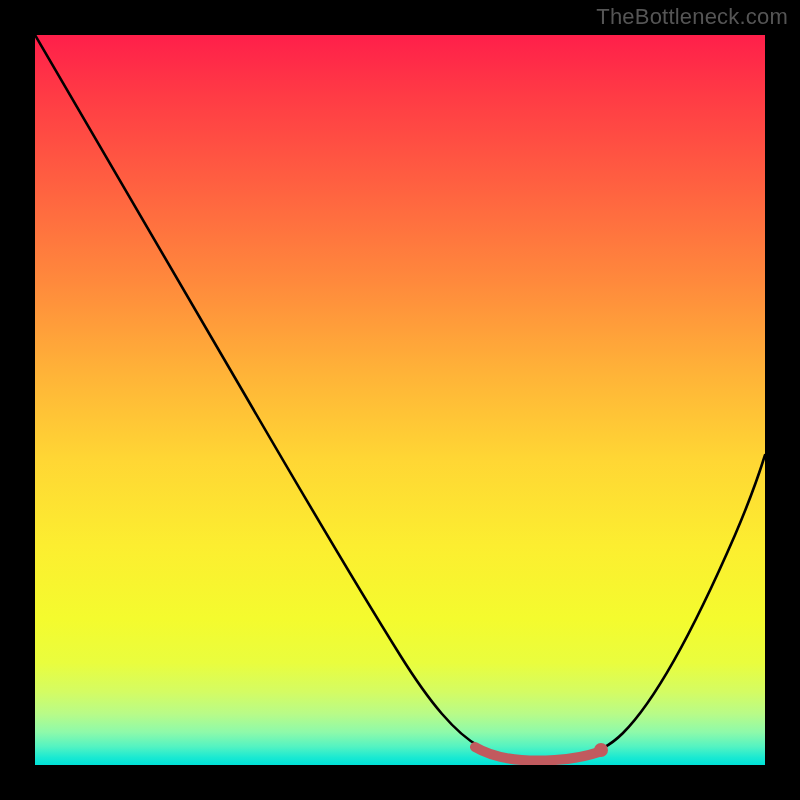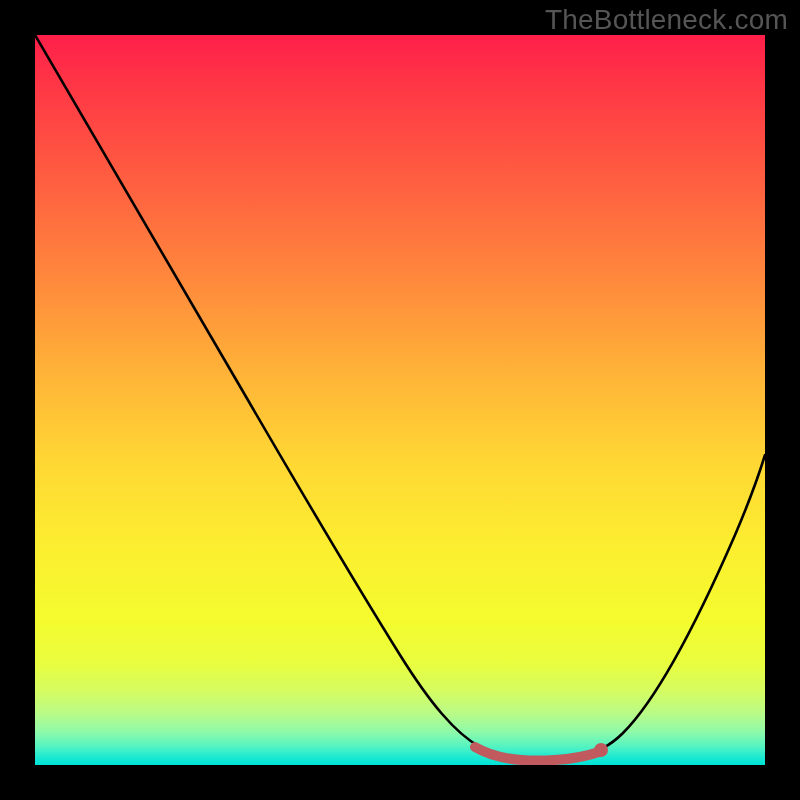--- a/index.html
+++ b/index.html
@@ -18,21 +18,21 @@
     top: 0;
     width: 800px;
     height: 800px;
     background: #000;
   }
   .watermark {
     position: absolute;
     top: 4px;
     right: 12px;
     color: #555;
-    font-size: 28px;
+    font-size: 22px;
     font-weight: 500;
     letter-spacing: 0.2px;
     z-index: 5;
   }
   .plot {
     position: absolute;
     left: 35px;
     top: 35px;
     width: 730px;
     height: 730px;

